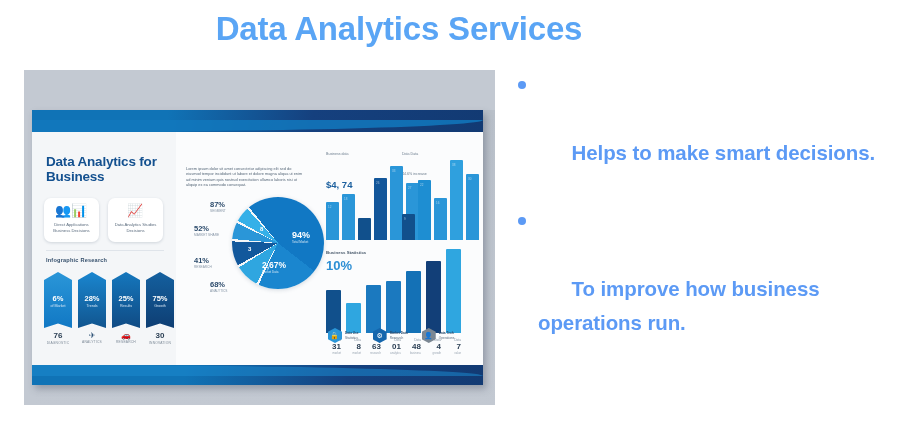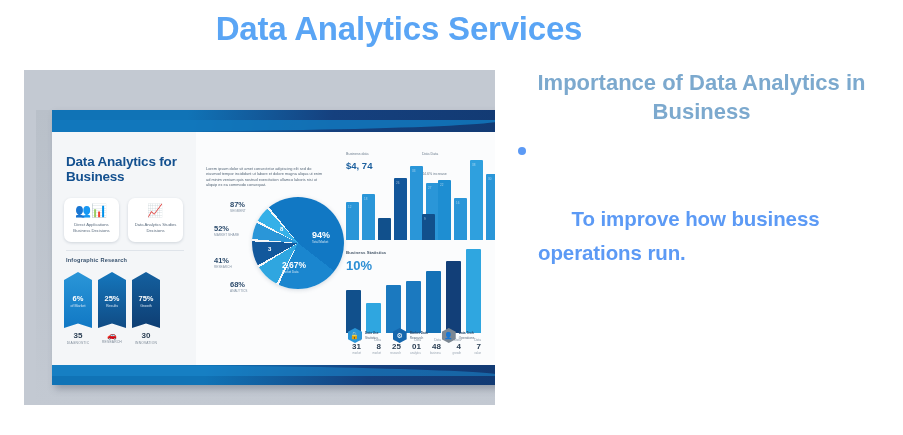--- a/index.html
+++ b/index.html
@@ -34,21 +34,21 @@
     overflow: hidden;
   }
   .ig-shadow {
     position: absolute;
     left: 12px; top: 40px;
     width: 459px; height: 295px;
     background: linear-gradient(180deg,#b9c0c9 0%, #c3c9d2 100%);
   }
   .ig-card {
     position: absolute;
-    left: 28px; top: 40px;
+    left: 8px; top: 40px;
     width: 451px; height: 275px;
     background: #ffffff;
     box-shadow: 3px 4px 7px rgba(60,70,90,.35);
     overflow: hidden;
   }
   .ig-topbar {
     position: absolute; left: 0; top: 0;
     width: 451px; height: 22px;
     background: linear-gradient(100deg,#1073b6 0%, #1073b6 30%, #15407e 62%, #123a73 100%);
   }
@@ -196,21 +196,21 @@
   
   .chart-top { position: absolute; left: 148px; top: 16px; width: 150px; height: 92px; }
   .ct-group { position: absolute; bottom: 0; display: flex; align-items: flex-end; gap: 3px; }
   .ct-bar { width: 13px; border-radius: 1px 1px 0 0; position: relative; }
   .ct-bar i {
     position: absolute; left: 2px; right: 2px; top: 3px; bottom: 3px;
     font-size: 3px; color: rgba(255,255,255,.55); font-style: normal;
     filter: blur(.3px);
   }
   .ct-cap { position: absolute; font-size: 3.6px; color: #6b7c8d; filter: blur(.25px); }
-  .ct-val { position: absolute; font-size: 9.5px; font-weight: bold; color: #1b5f9e; filter: blur(.3px); }
+  .ct-val { position: absolute; font-size: 9.5px; font-weight: bold; color: #1b5f9e; filter: blur(.3px); margin-top: 19px; }
 
   .chart-bot { position: absolute; left: 148px; top: 118px; width: 152px; height: 105px; }
   .cb-title { position: absolute; left: 2px; top: 0; font-size: 4.4px; font-weight: bold; color: #48596b; filter: blur(.25px); }
   .cb-pct { position: absolute; left: 2px; top: 8px; font-size: 13px; font-weight: bold; color: #2d8fd4; }
   .cb-bars { position: absolute; left: 2px; bottom: 22px; display: flex; align-items: flex-end; gap: 5px; }
   .cb-bar { width: 15px; border-radius: 1px 1px 0 0; }
   .cb-axis { position: absolute; left: 2px; bottom: 0; display: flex; gap: 5px; }
   .cb-col { width: 15px; text-align: right; }
   .cb-l1 { font-size: 3.2px; color: #8b98a6; filter: blur(.25px); }
   .cb-l2 { font-size: 8px; font-weight: bold; color: #2c4055; line-height: 9px; filter: blur(.2px); }
@@ -288,22 +288,32 @@
       <div class="ig-divider"></div>
       <div class="ig-h2">Infographic Research</div>
 
       <div class="bar-pills">
         <div class="pill-wrap">
           <div class="pill" style="background:linear-gradient(180deg,#2a96d8,#1178c4);">
             <div class="pv">6%</div>
             <div class="ps">of Market</div>
           </div>
           <div class="pill-foot">
-            <div class="pf-num">35</div>
+            <div class="pf-num">76</div>
             <div class="pf-lbl">DIAGNOSTIC</div>
+          </div>
+        </div>
+        <div class="pill-wrap">
+          <div class="pill" style="background:linear-gradient(180deg,#1a86cf,#11558f);">
+            <div class="pv">28%</div>
+            <div class="ps">Trends</div>
+          </div>
+          <div class="pill-foot">
+            <div class="pf-ico">✈</div>
+            <div class="pf-lbl">ANALYTICS</div>
           </div>
         </div>
         <div class="pill-wrap">
           <div class="pill" style="background:linear-gradient(180deg,#1577bd,#104b84);">
             <div class="pv">25%</div>
             <div class="ps">Results</div>
           </div>
           <div class="pill-foot">
             <div class="pf-ico">🚗</div>
             <div class="pf-lbl">RESEARCH</div>
@@ -417,21 +427,21 @@
             <div class="cb-l2">31</div>
             <div class="cb-l3">market</div>
           </div>
           <div class="cb-col">
             <div class="cb-l1">Data</div>
             <div class="cb-l2">8</div>
             <div class="cb-l3">market</div>
           </div>
           <div class="cb-col">
             <div class="cb-l1">Data</div>
-            <div class="cb-l2">25</div>
+            <div class="cb-l2">63</div>
             <div class="cb-l3">research</div>
           </div>
           <div class="cb-col">
             <div class="cb-l1">Data</div>
             <div class="cb-l2">01</div>
             <div class="cb-l3">analytics</div>
           </div>
           <div class="cb-col">
             <div class="cb-l1">Data</div>
             <div class="cb-l2">48</div>
@@ -471,21 +481,24 @@
             <b>Data Tech</b><br>
             <span>Operations</span>
           </div>
         </div>
       </div>
     </div>
   </div>
 </div>
 
 <div class="panel">
-  <h2 class="panel-heading">Importance of Data Analytics in Business</h2>
   <ul class="bullets">
+    <li class="bullet">
+      <span class="dot"></span>
+      <span>Helps to make smart decisions.</span>
+    </li>
     <li class="bullet">
       <span class="dot"></span>
       <span>To improve how business operations run.</span>
     </li>
 
   </ul>
 </div>
 
 </body></html>

